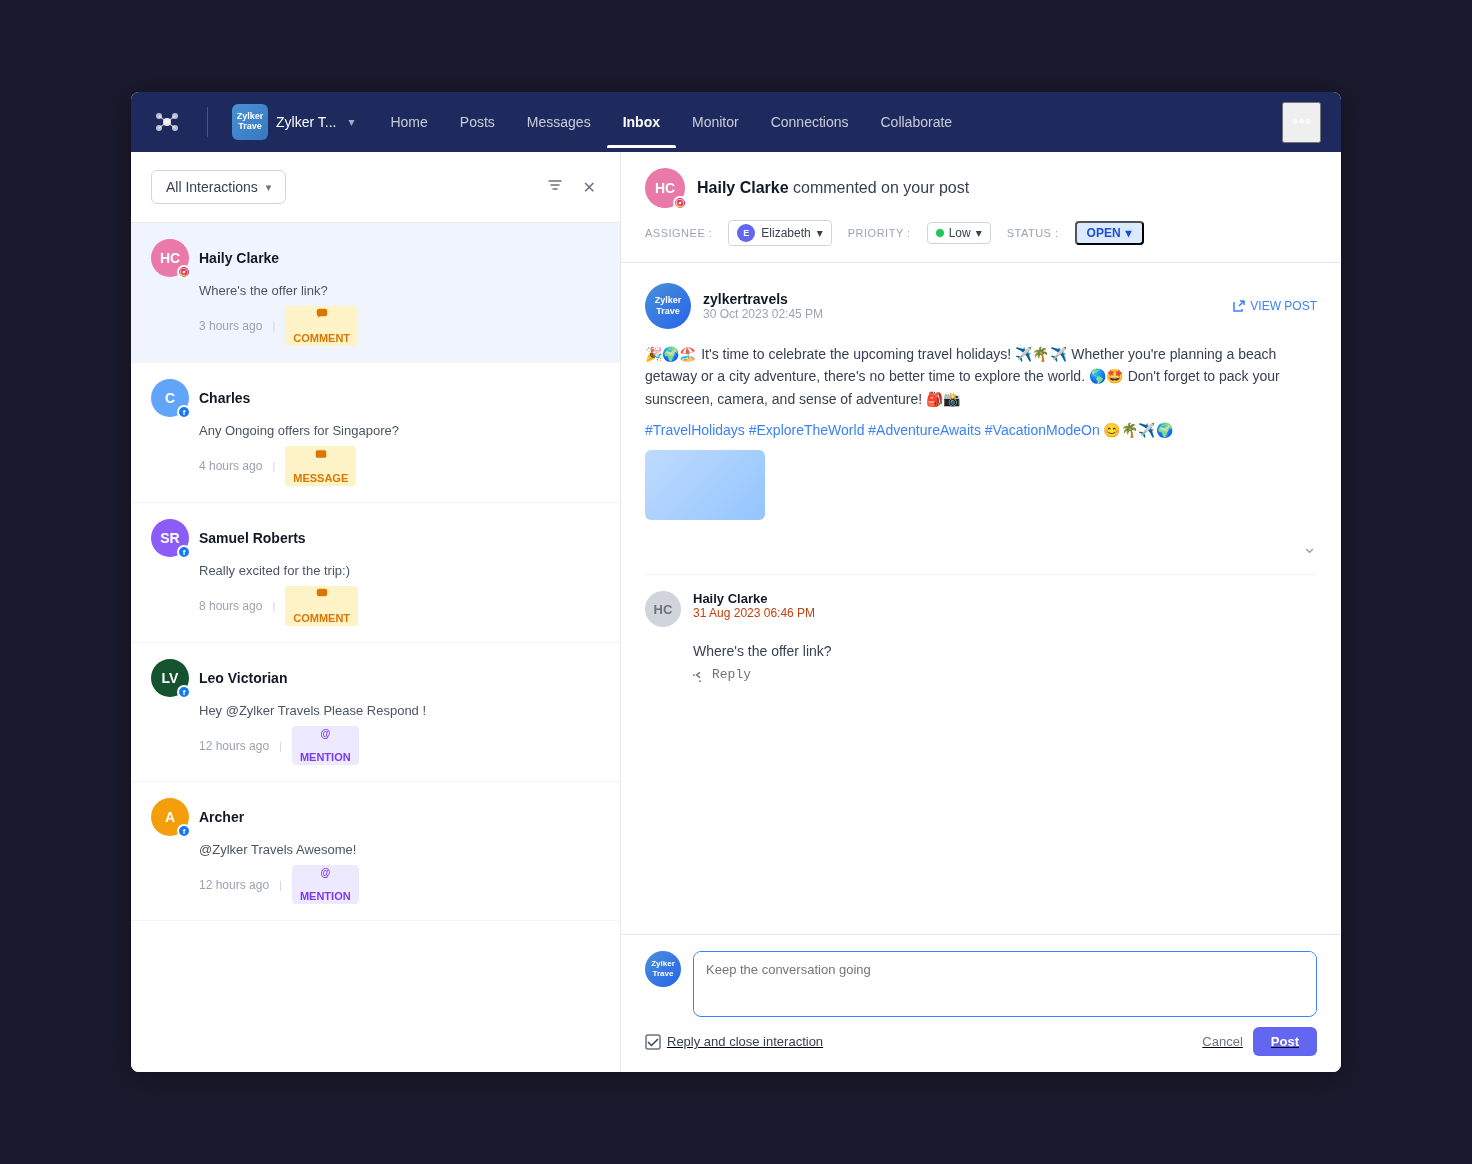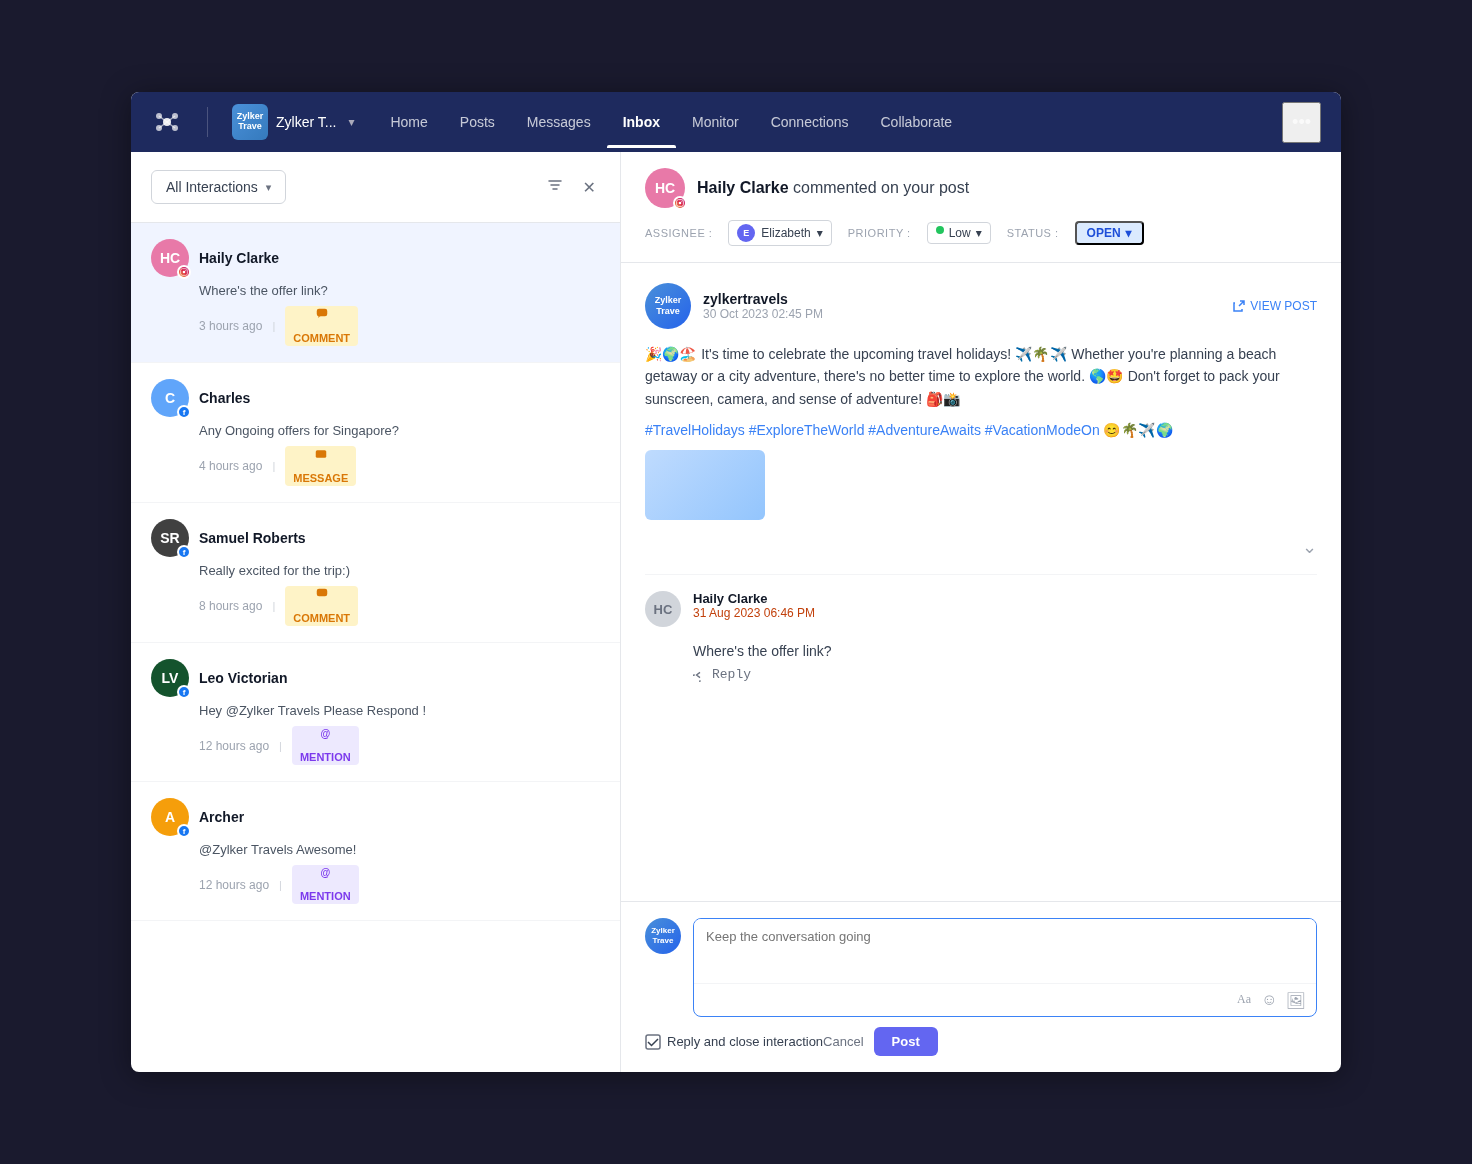--- a/index.html
+++ b/index.html
@@ -84,21 +84,20 @@
       background: #fff;
       border-radius: 2px 2px 0 0;
     }
     .nav-more { color: rgba(255,255,255,0.7); font-size: 18px; padding: 8px; cursor: pointer; }
 
     
     .main-content {
       display: flex;
       flex: 1;
       overflow: hidden;
-      border-radius: 20px;
     }
 
     
     .left-panel {
       width: 490px;
       flex-shrink: 0;
       border-right: 1px solid #e5e7eb;
       display: flex;
       flex-direction: column;
       background: #fff;
@@ -223,20 +222,21 @@
       border: 1px solid #d1d5db;
       border-radius: 4px;
       background: #fff;
       cursor: pointer;
       font-size: 12px;
       color: #374151;
     }
     .assignee-avatar { width: 18px; height: 18px; border-radius: 50%; background: #6366f1; color: #fff; font-size: 9px; display: flex; align-items: center; justify-content: center; font-weight: bold; }
     .priority-btn {
       display: flex;
+      align-items: center;
       gap: 5px;
       padding: 3px 8px;
       border: 1px solid #d1d5db;
       border-radius: 4px;
       background: #fff;
       cursor: pointer;
       font-size: 12px;
       color: #374151;
     }
     .priority-dot { width: 8px; height: 8px; border-radius: 50%; background: #22c55e; }
@@ -399,21 +399,22 @@
       justify-content: flex-end;
       padding: 6px 10px;
       gap: 8px;
       border-top: 1px solid #f3f4f6;
     }
     .reply-tool-btn { background: none; border: none; cursor: pointer; color: #9ca3af; font-size: 16px; }
 
     .reply-footer {
       display: flex;
       align-items: center;
-      justify-content: flex-start;
+      justify-content: space-between;
+      text-decoration: underline;
     }
     .reply-close-check {
       display: flex;
       align-items: center;
       gap: 6px;
       font-size: 13px;
       color: #374151;
       cursor: pointer;
     }
     .reply-actions { display: flex; gap: 10px; }
@@ -534,21 +535,21 @@
                   <rect x="1" y="3" width="14" height="10" rx="2"></rect>
                 </svg>
               <span>MESSAGE</span>
             </span>
           </div>
         </div>
 
         <div class="interaction-item">
           <div class="item-header">
             <div class="user-avatar-wrap">
-              <div class="user-avatar" style="background:#404040;">SR</div>
+              <div class="user-avatar" style="background:#8b5cf6;">SR</div>
               <div class="social-badge social-fb" style="font-size:8px;font-weight:900;">f</div>
             </div>
             <span class="user-name">Samuel Roberts</span>
           </div>
           <div class="item-message">Really excited for the trip:)</div>
           <div class="item-meta">
             <span class="item-time">8 hours ago</span>
             <span class="meta-divider">|</span>
             <span class="item-tag tag-comment">
               <svg width="12" height="12" viewBox="0 0 16 16" fill="none">
@@ -689,29 +690,20 @@
           </div>
         </div>
       </div>
 
       <div class="reply-box">
         <div class="reply-input-row">
           <div class="reply-avatar">Zylker
 Trave</div>
           <div class="reply-textarea-wrap">
             <textarea class="reply-textarea" placeholder="Keep the conversation going" style=""></textarea>
-            <div class="reply-toolbar">
-              <button class="reply-tool-btn">
-                <svg width="16" height="16" viewBox="0 0 16 16" fill="none">
-                    <text x="0" y="13" font-size="12" fill="#9ca3af" font-family="serif">Aa</text>
-                  </svg>
-              </button>
-              <button class="reply-tool-btn">☺</button>
-              <button class="reply-tool-btn">🖼</button>
-            </div>
           </div>
         </div>
         <div class="reply-footer">
           <label class="reply-close-check">
             <svg width="16" height="16" viewBox="0 0 16 16" fill="none">
                 <rect x="1" y="1" width="14" height="14" rx="2" stroke="#6b7280" stroke-width="1.5" fill="none"></rect>
                 <path d="M3 8l3.5 3.5L13 5" stroke="#374151" stroke-width="1.5"></path>
               </svg>
             <span>Reply and close interaction</span>
           </label>

